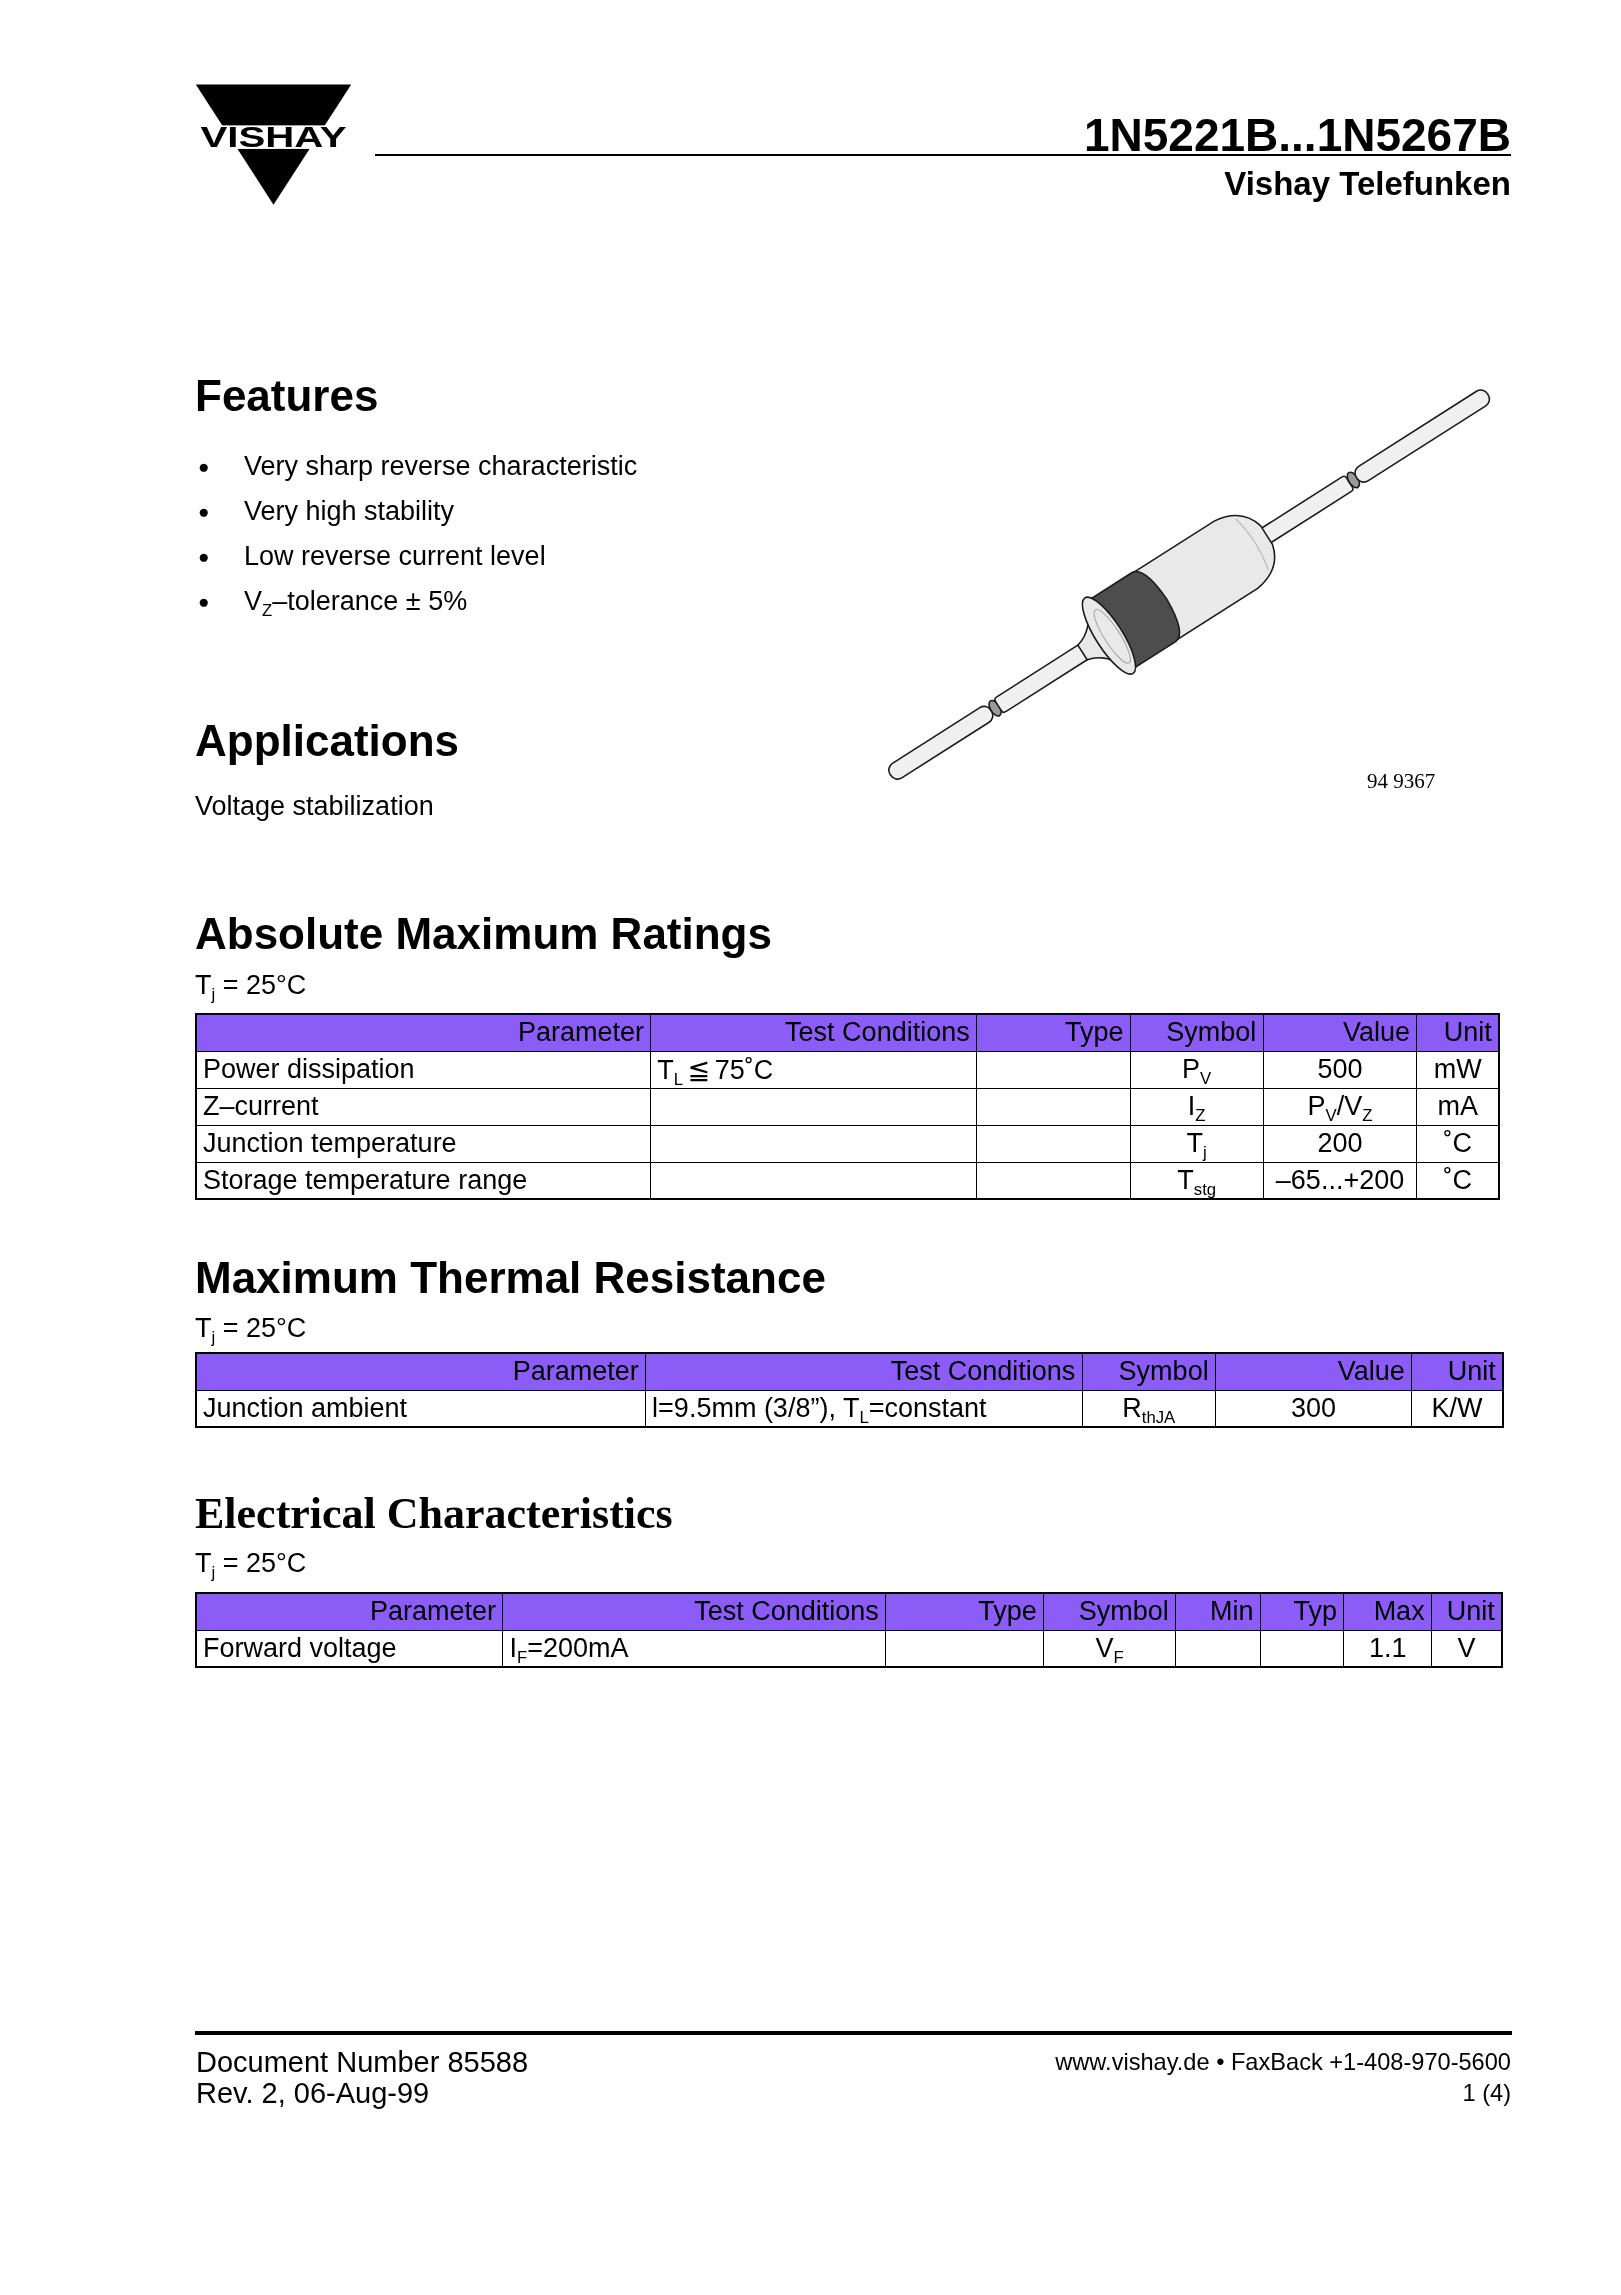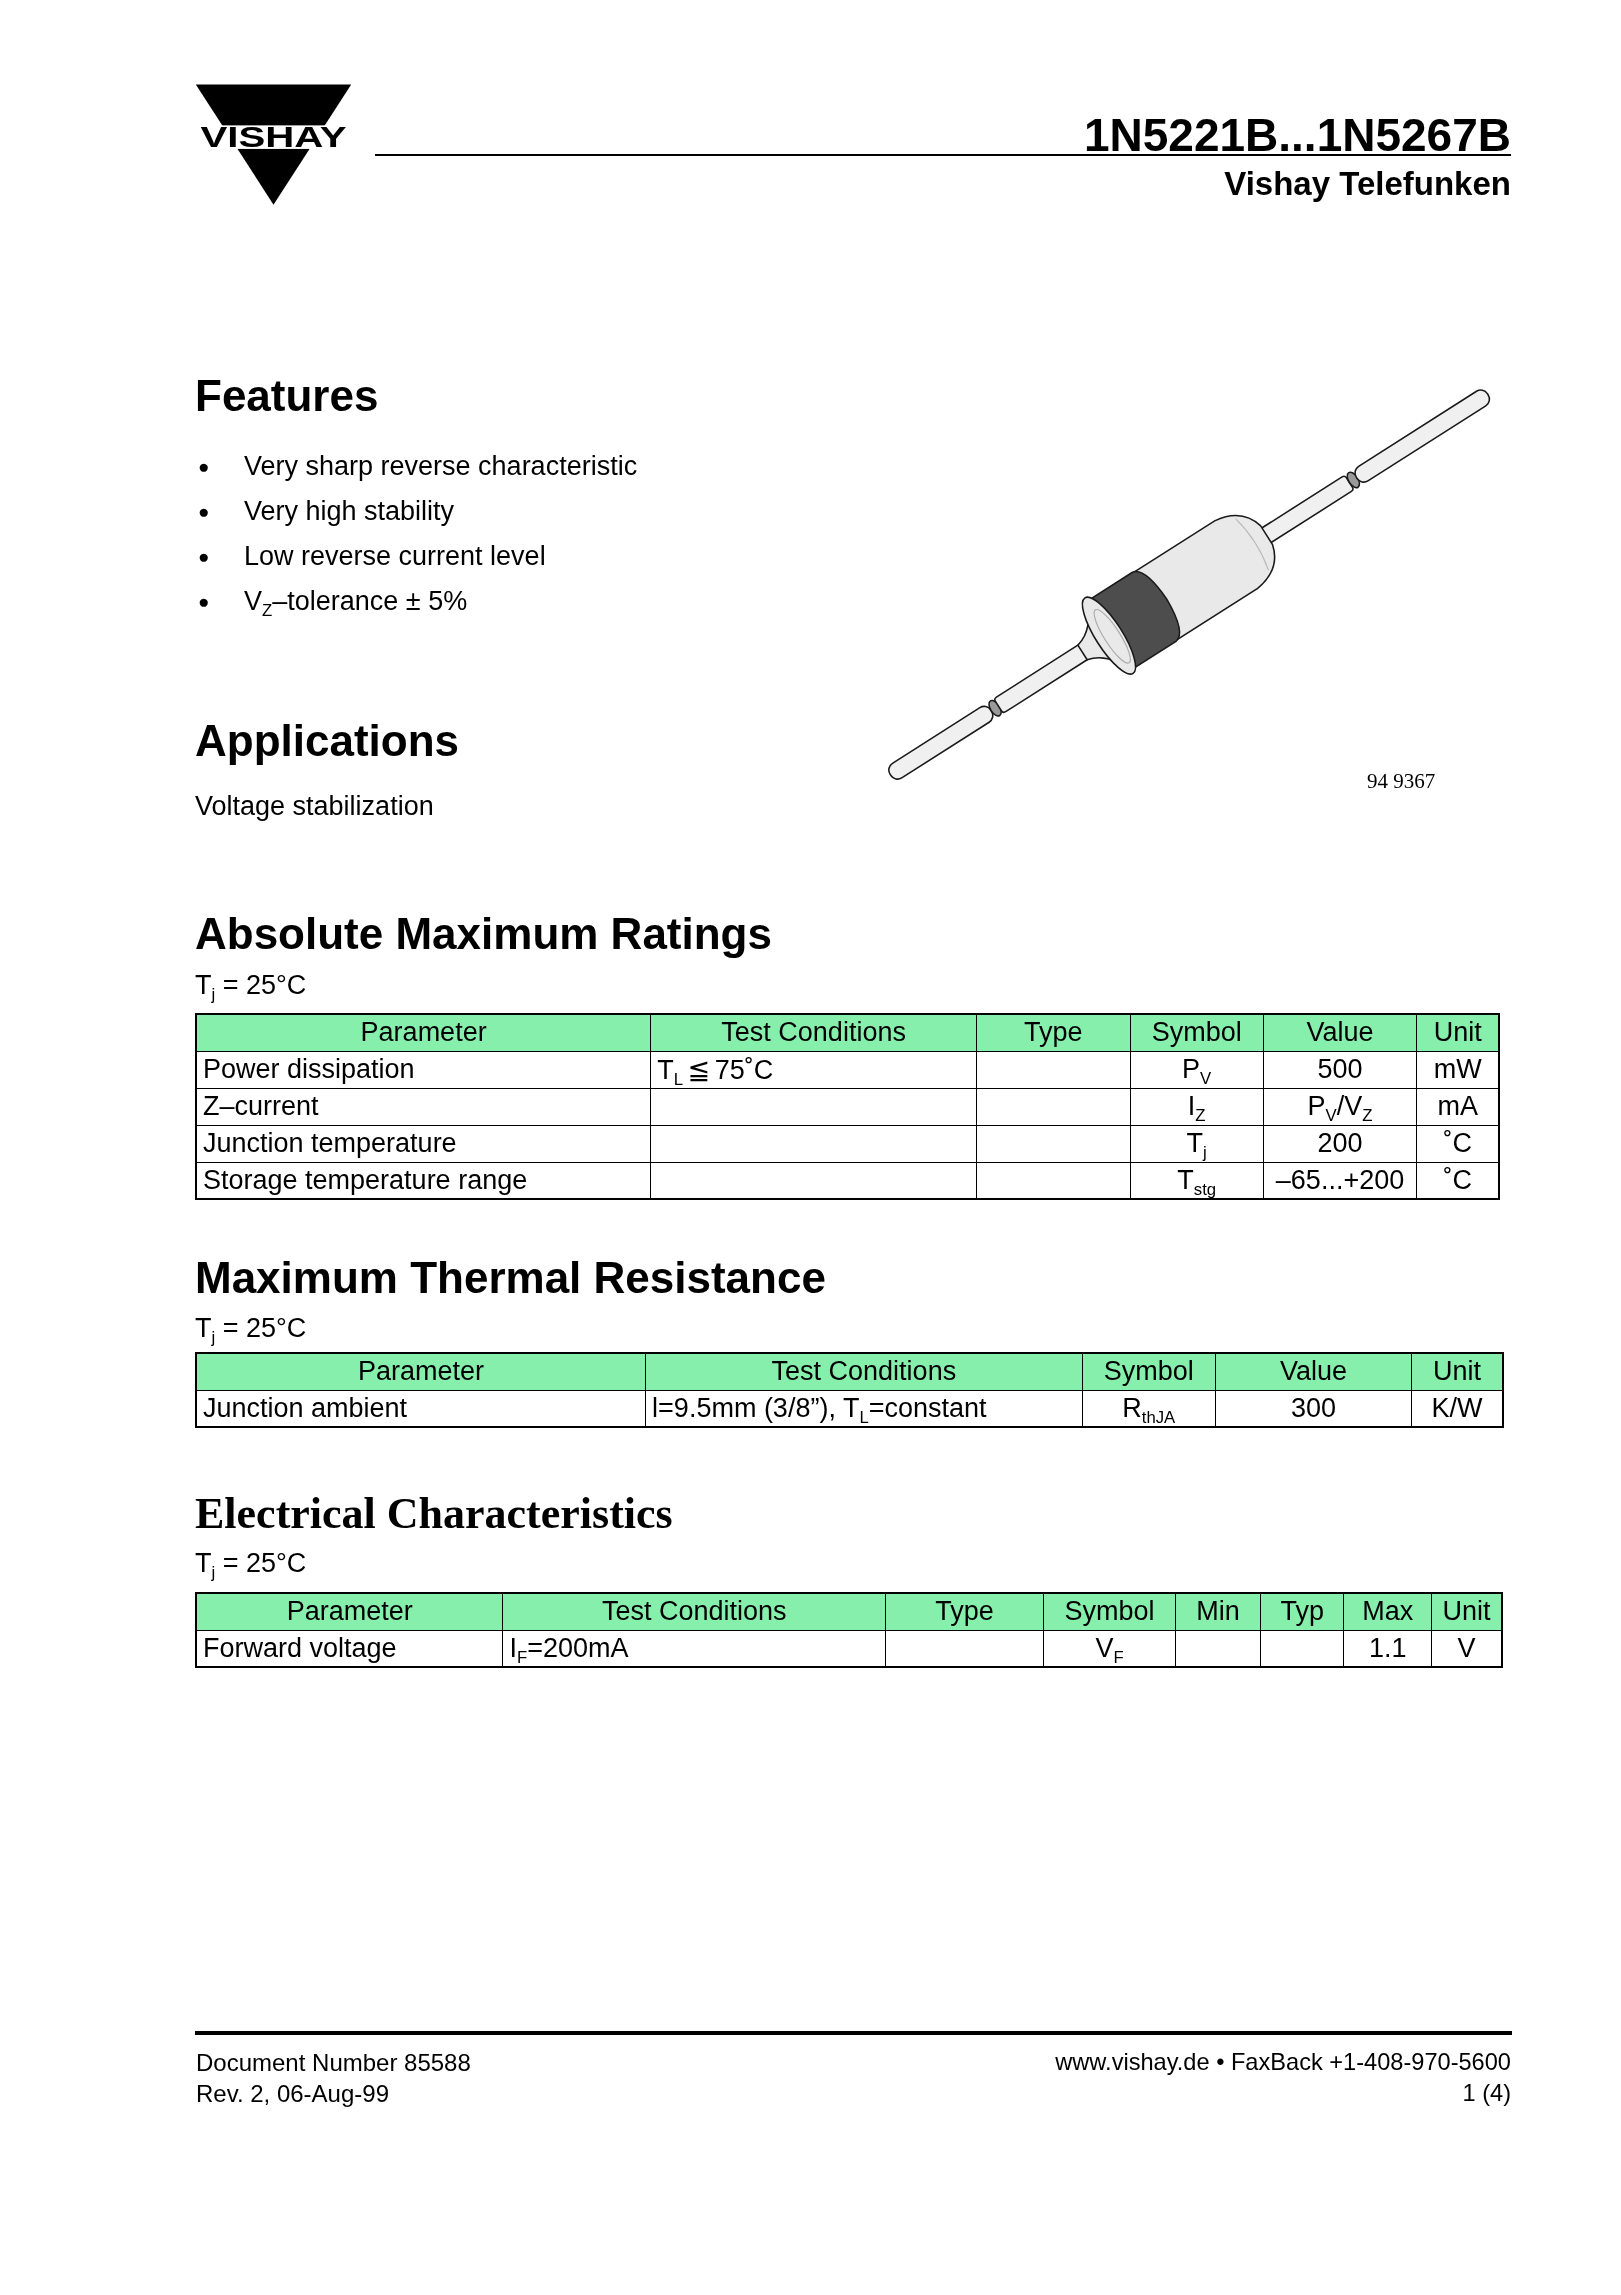--- a/index.html
+++ b/index.html
@@ -77,32 +77,32 @@
     position: absolute; left: 195px;
     border-collapse: collapse; table-layout: fixed;
     border: 2.4px solid #000;
     font-size: 27px;
     background: #fff;
   }
   .table-amr { top: 1013px; width: 1305px; }
   .table-mtr { top: 1352px; width: 1309px; }
   .table-ec  { top: 1592px; width: 1308px; }
   th, td { border: 1.6px solid #000; height: 37px; padding: 0 6.3px; overflow: hidden; white-space: nowrap; }
-  th { background: #86efac; font-weight: normal; text-align: center; }
+  th { background: #8b5cf6; font-weight: normal; text-align: right; }
   td { text-align: center; }
   td.al { text-align: left; padding-left: 6px; }
 
   
   .footer-rule {
     position: absolute; left: 195px; top: 2031px; width: 1317px; height: 3.9px;
     background: #000;
   }
   .footer-left {
     position: absolute; left: 196px; top: 2047px;
-    font-size: 24px; line-height: 31px; white-space: nowrap;
+    font-size: 29px; line-height: 31px; white-space: nowrap;
   }
   .footer-right {
     position: absolute; right: 111px; top: 2047px;
     font-size: 23.6px; line-height: 31px; text-align: right; white-space: nowrap;
   }
 </style>
 </head>
 <body>
 
 <div class="page">

